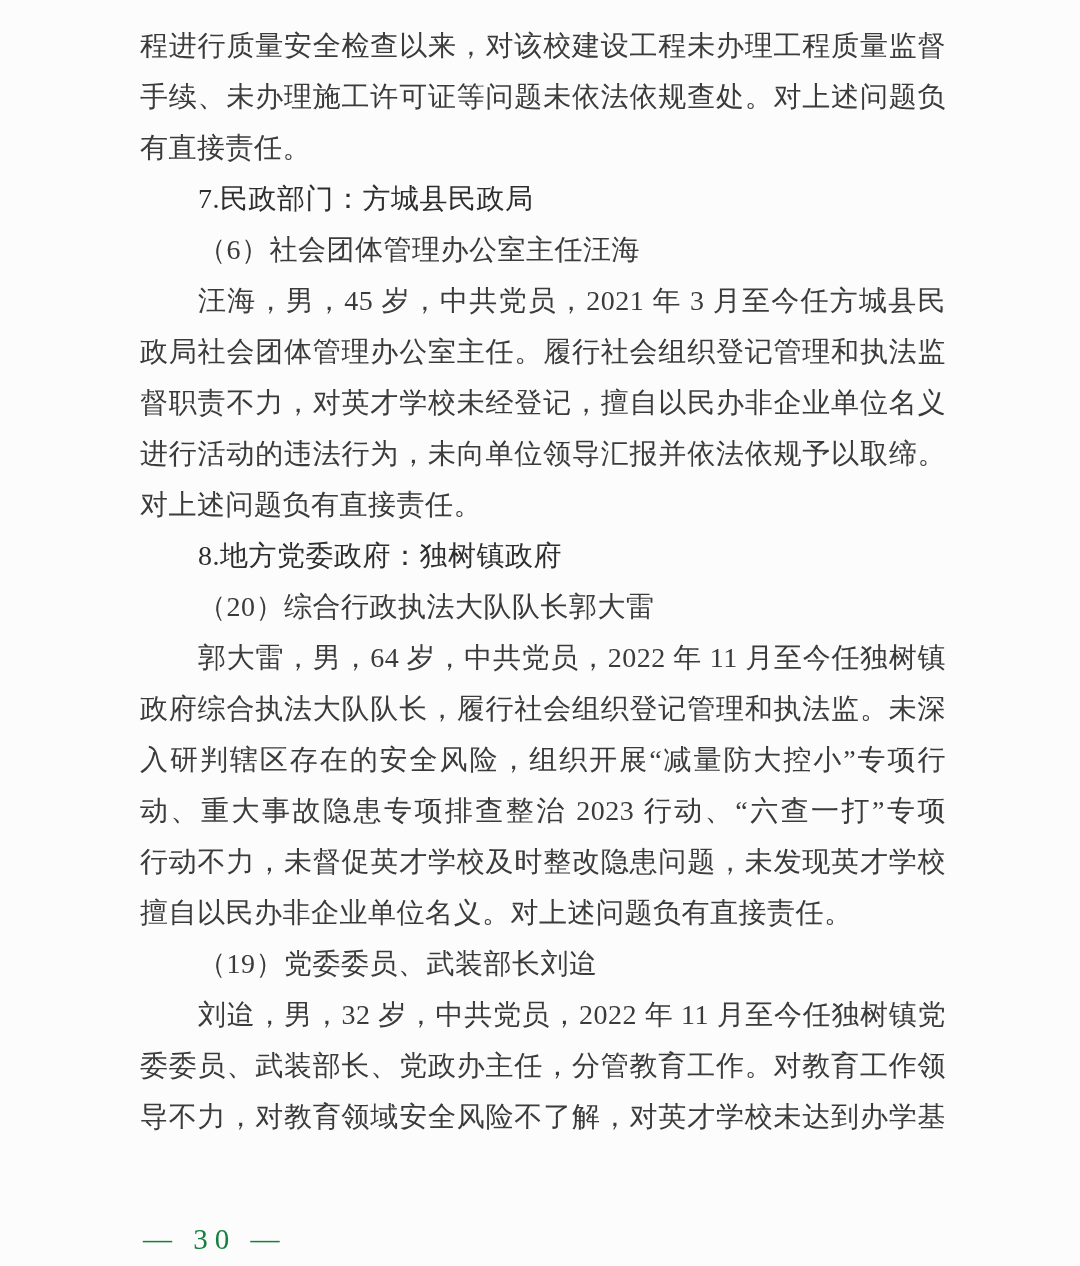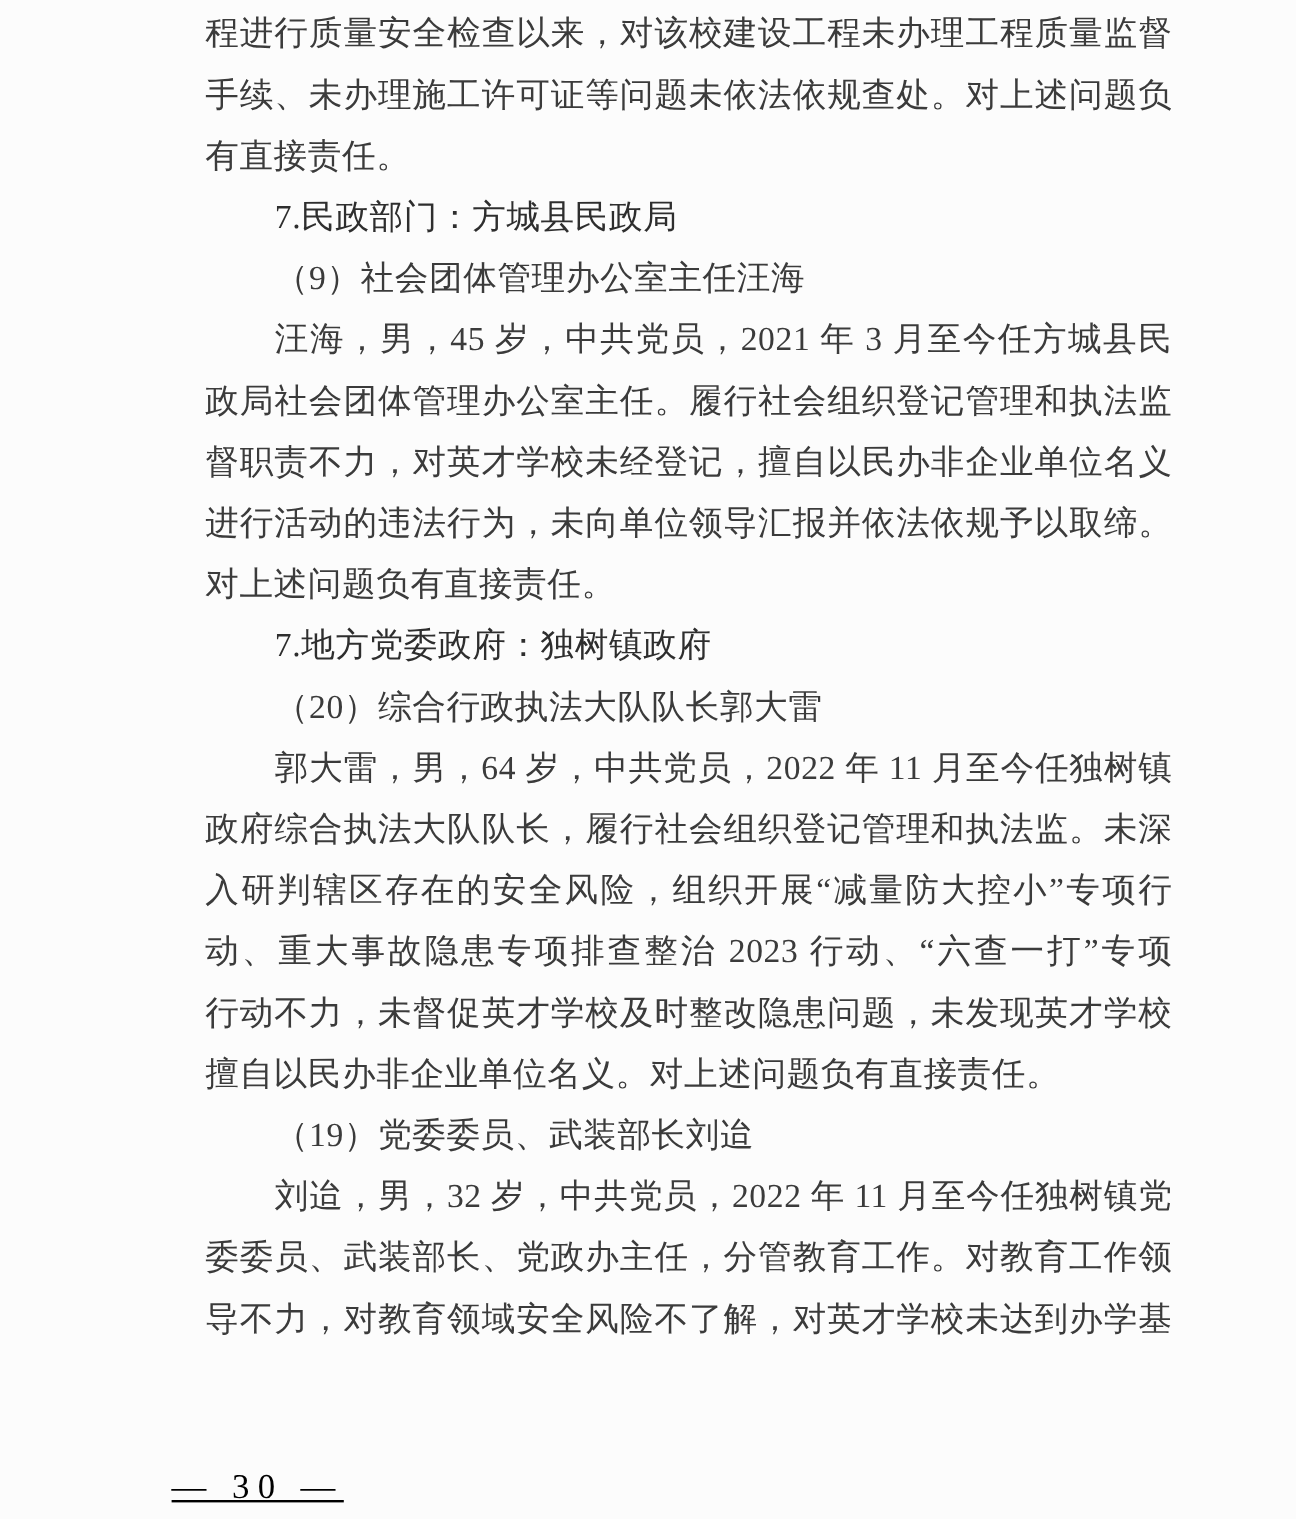--- a/index.html
+++ b/index.html
@@ -14,23 +14,22 @@
     position: relative;
     width: 1080px;
     height: 1266px;
     background: #fcfcfc;
     color: #3b3b3b;
     font-family: "Liberation Serif", "DejaVu Serif", serif;
   }
   .text-block {
     position: absolute;
     left: 140px;
-    top: 3px;
+    top: 20px;
     width: 806px;
-    margin-left: 31px;
   }
   .line {
     height: 51px;
     line-height: 51px;
     font-size: 28px;
     letter-spacing: 0.5px;
     text-align: justify;
     text-align-last: justify;
     white-space: normal;
     color: #3b3b3b;
@@ -45,42 +44,41 @@
   .line.heading {
     font-weight: normal;
     color: #2e2e2e;
   }
   .footer {
     position: absolute;
     left: 143px;
     top: 1222px;
     font-size: 29px;
     line-height: 34px;
-    color: #000000;
+    color: #15803d;
     letter-spacing: 7px;
-    text-decoration: underline;
   }
 </style>
 </head>
 <body>
 
 <div class="page">
 
   <div class="text-block">
       <div class="line">程进行质量安全检查以来，对该校建设工程未办理工程质量监督</div>
       <div class="line">手续、未办理施工许可证等问题未依法依规查处。对上述问题负</div>
       <div class="line short">有直接责任。</div>
       <div class="line heading indent short">7.民政部门：方城县民政局</div>
-      <div class="line indent short">（9）社会团体管理办公室主任汪海</div>
+      <div class="line indent short">（6）社会团体管理办公室主任汪海</div>
       <div class="line indent">汪海，男，45 岁，中共党员，2021 年 3 月至今任方城县民</div>
       <div class="line">政局社会团体管理办公室主任。履行社会组织登记管理和执法监</div>
       <div class="line">督职责不力，对英才学校未经登记，擅自以民办非企业单位名义</div>
       <div class="line">进行活动的违法行为，未向单位领导汇报并依法依规予以取缔。</div>
       <div class="line short">对上述问题负有直接责任。</div>
-      <div class="line heading indent short">7.地方党委政府：独树镇政府</div>
+      <div class="line heading indent short">8.地方党委政府：独树镇政府</div>
       <div class="line indent short">（20）综合行政执法大队队长郭大雷</div>
       <div class="line indent">郭大雷，男，64 岁，中共党员，2022 年 11 月至今任独树镇</div>
       <div class="line">政府综合执法大队队长，履行社会组织登记管理和执法监。未深</div>
       <div class="line">入研判辖区存在的安全风险，组织开展“减量防大控小”专项行</div>
       <div class="line">动、重大事故隐患专项排查整治 2023 行动、“六查一打”专项</div>
       <div class="line">行动不力，未督促英才学校及时整改隐患问题，未发现英才学校</div>
       <div class="line short">擅自以民办非企业单位名义。对上述问题负有直接责任。</div>
       <div class="line indent short">（19）党委委员、武装部长刘迨</div>
       <div class="line indent">刘迨，男，32 岁，中共党员，2022 年 11 月至今任独树镇党</div>
       <div class="line">委委员、武装部长、党政办主任，分管教育工作。对教育工作领</div>

